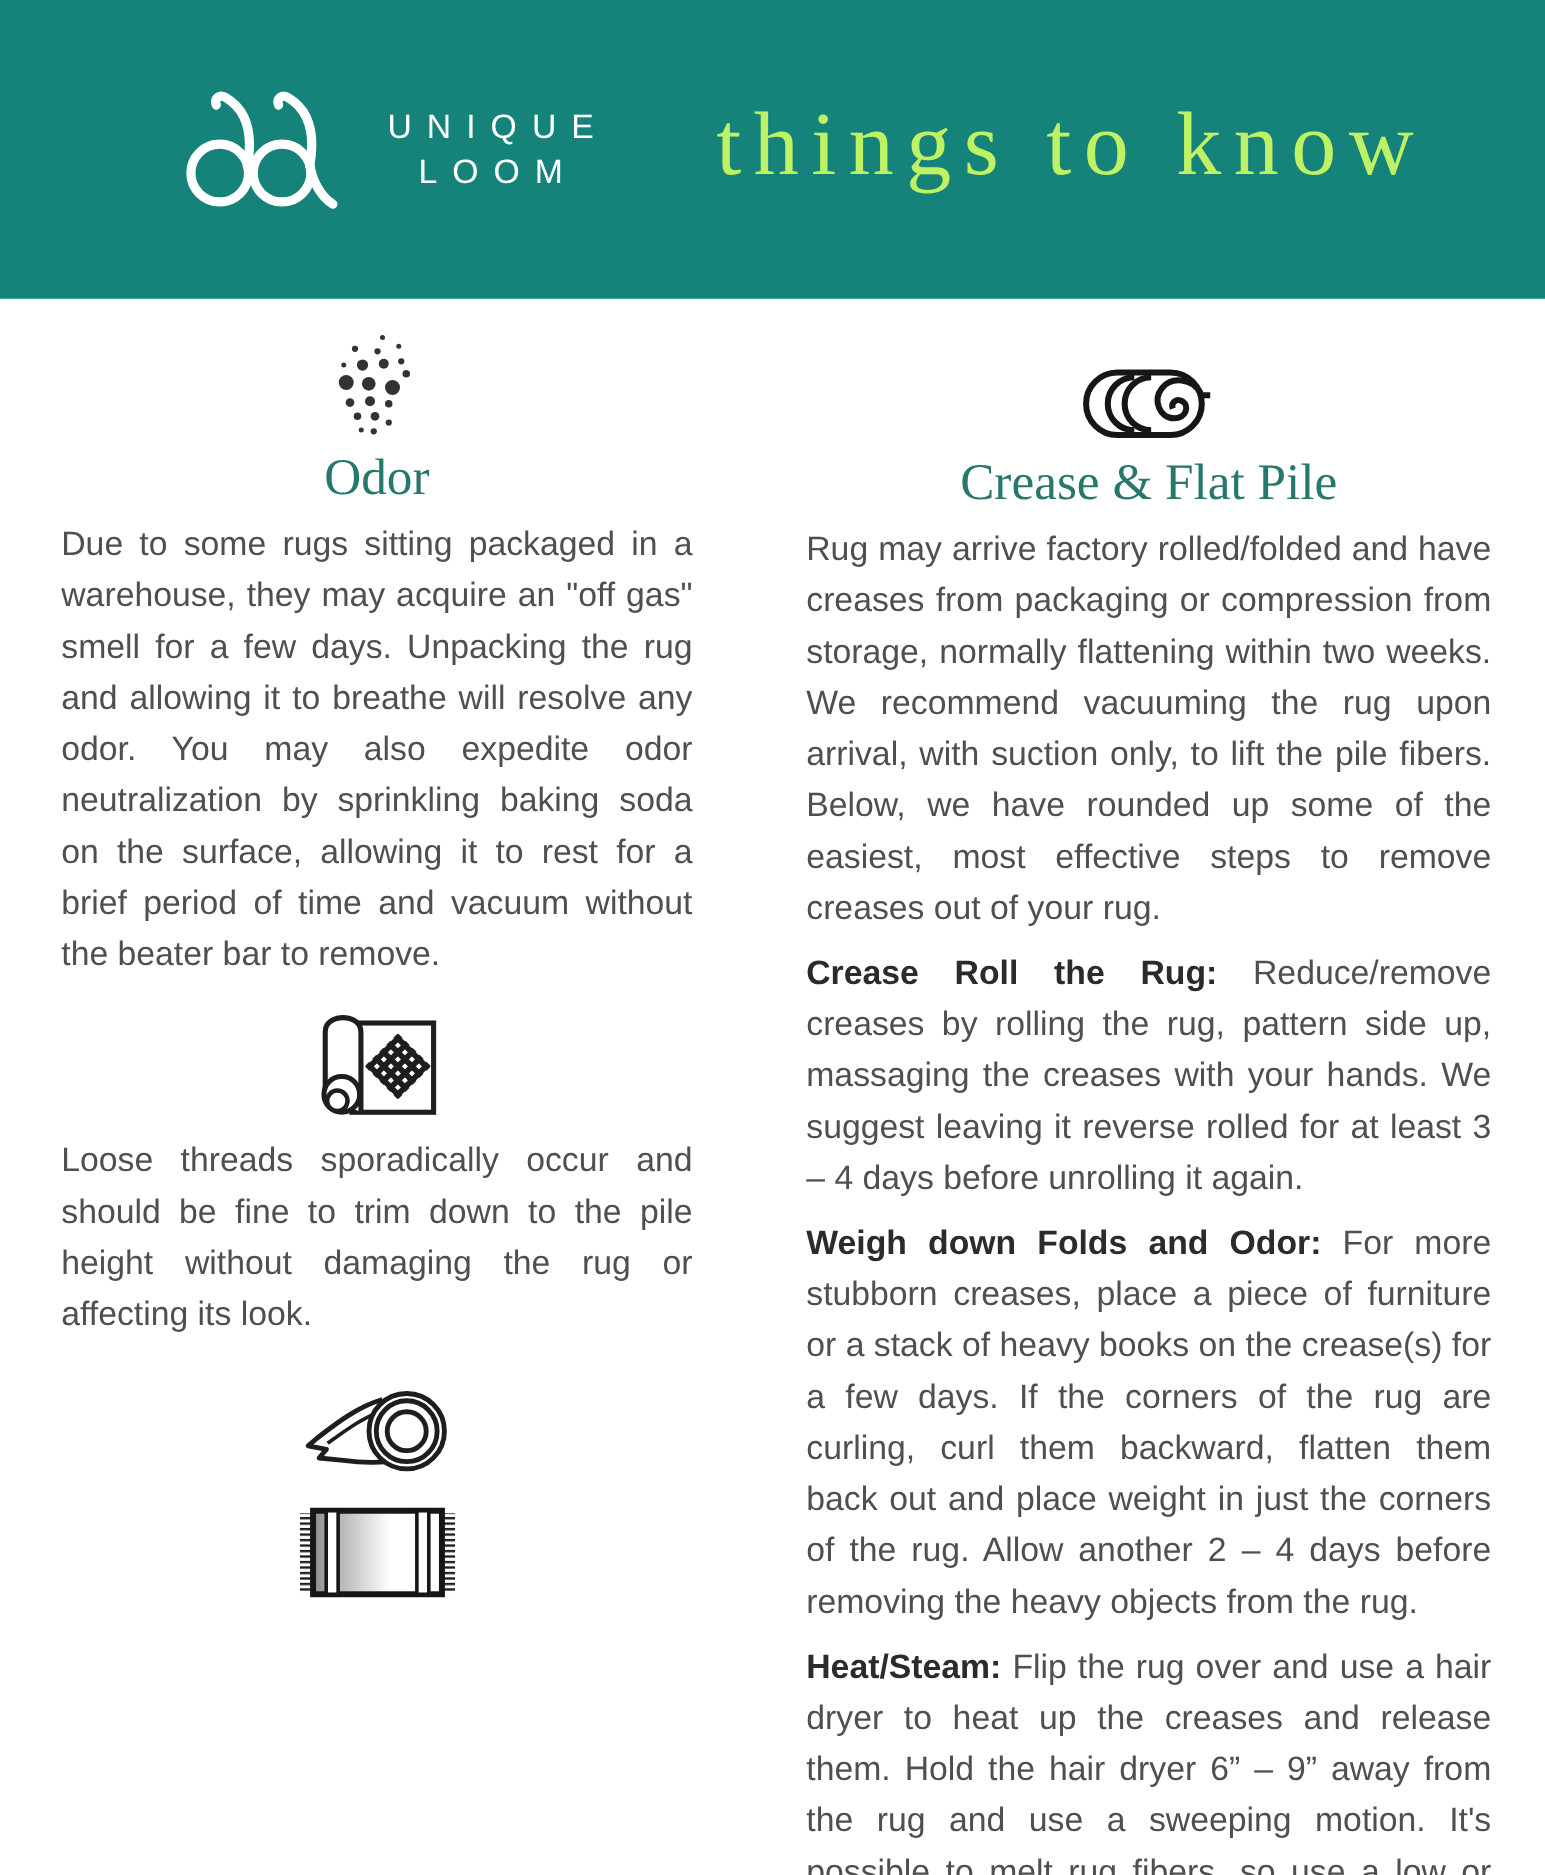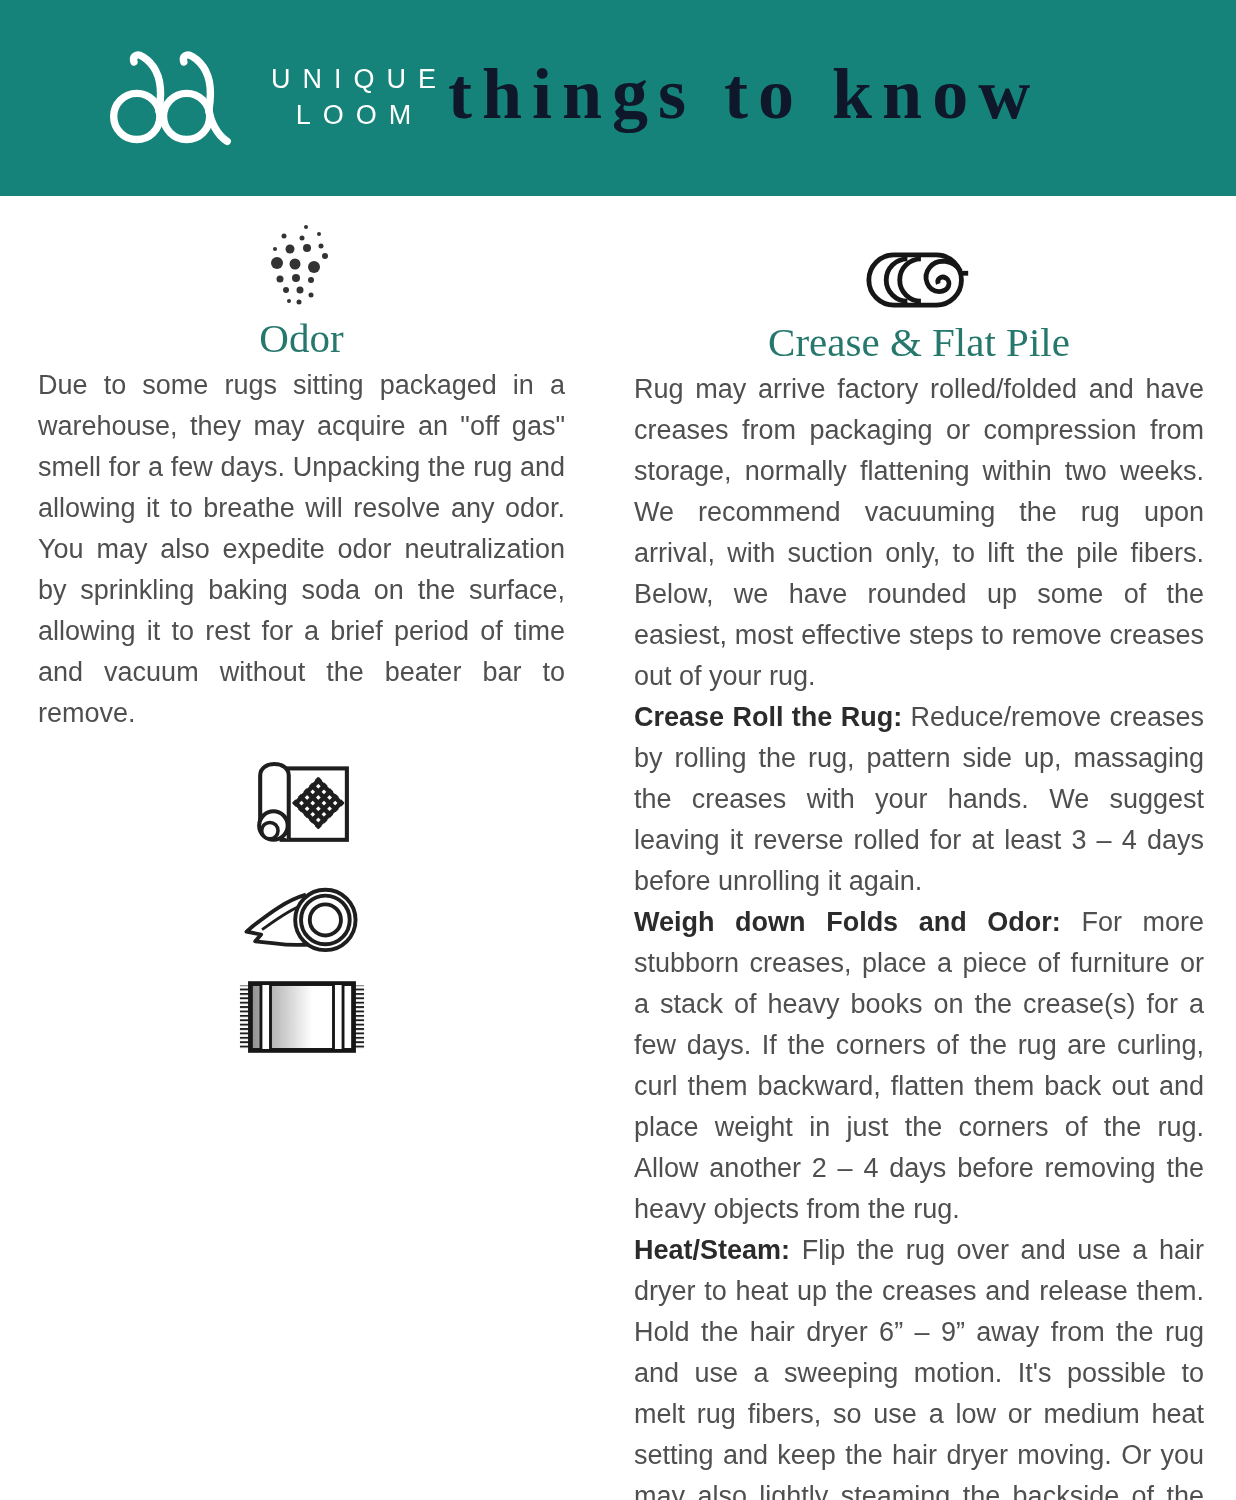--- a/index.html
+++ b/index.html
@@ -3,47 +3,47 @@
 <meta charset="utf-8">
 <style>
   html,body{margin:0;padding:0;}
   body{
     width:1236px;height:1500px;background:#ffffff;overflow:hidden;
     font-family:"Liberation Sans", sans-serif;
     -webkit-font-smoothing:antialiased;
   }
   
   .banner{
-    height:196px;background:#15837A;display:flex;align-items:center;
+    height:239px;background:#15837A;display:flex;align-items:center;padding-left:39px;
   }
   .logo-group{display:flex;align-items:center;margin-left:95px;}
   .logo-mark{display:block;}
   .brand-text{
     color:#ffffff;font-size:27px;letter-spacing:12px;line-height:1.32;
     margin-left:26px;text-align:center;font-weight:400;
   }
   .banner-title{
-    flex:1;text-align:left;margin-right:95px;margin-top:-8px;
-    color:#0f172a;font-family:"Liberation Serif", serif;
-    font-size:72px;letter-spacing:10px;font-weight:700;white-space:nowrap;
+    flex:1;text-align:right;margin-right:95px;margin-top:-8px;
+    color:#bef264;font-family:"Liberation Serif", serif;
+    font-size:72px;letter-spacing:10px;font-weight:400;white-space:nowrap;
   }
   
   .content{display:flex;align-items:flex-start;height:1314px;}
   .col-left{width:527px;margin-left:38px;}
   .v-divider{width:2px;background:#c9c9c9;margin-left:30px;margin-top:54px;}
   .col-right{width:570px;margin-left:37px;}
   .section{text-align:center;}
   .icon-box{display:flex;justify-content:center;}
   h2{
     font-family:"Liberation Serif", serif;font-weight:400;
     color:#26786D;font-size:41px;margin:10px 0 4px 0;line-height:1.1;
   }
   p.body{
     font-size:27px;line-height:41px;color:#4f4f4f;
-    text-align:justify;margin:0;
+    text-align:justify;margin:11px;
   }
   p.body b{color:#2b2b2b;font-weight:700;}
   .mt-odor{margin-top:26px;}
   .mt-thread{margin-top:16px;}
   .mt-pad{margin-top:34px;}
   .mt-shade{margin-top:24px;}
   .mt-crease{margin-top:54px;}
   .tip{margin-top:43px;}
 </style>
 </head>
@@ -120,20 +120,21 @@
               <line x1="43" y1="18" x2="113" y2="88"></line>
             <line x1="32" y1="18" x2="102" y2="88"></line>
               <line x1="21" y1="18" x2="91" y2="88"></line>
             <line x1="10" y1="18" x2="80" y2="88"></line>
           </g>
           <path d="M 37 88 L 37 25 C 37 10 9 10 9 25 L 9 74" fill="#ffffff" stroke="#1e1e1e" stroke-width="4"></path>
           <circle cx="22" cy="74" r="14" fill="#ffffff" stroke="#1e1e1e" stroke-width="4"></circle>
           <circle cx="18.5" cy="79" r="8" fill="#ffffff" stroke="#1e1e1e" stroke-width="3.5"></circle>
         </svg>
       </div>
+      <p class="body">Loose threads sporadically occur and should be fine to trim down to the pile height without damaging the rug or affecting its look.</p>
     </section>
 
     <section class="section">
       <div class="icon-box mt-pad">
         <svg width="118" height="74" viewBox="0 0 120 76">
           <path d="M 64 14 C 44 20 28 32 10 46 L 3 52 L 18 55 L 12 62 L 32 64 C 46 66 58 66 70 65" fill="#ffffff" stroke="#1e1e1e" stroke-width="4" stroke-linejoin="round"></path>
           <path d="M 62 24 C 46 30 33 40 19 50" fill="none" stroke="#1e1e1e" stroke-width="3"></path>
           <circle cx="84" cy="40" r="31" fill="#ffffff" stroke="#1e1e1e" stroke-width="4"></circle>
           <circle cx="84" cy="40" r="25" fill="#ffffff" stroke="#1e1e1e" stroke-width="4"></circle>
           <circle cx="84" cy="40" r="16" fill="#ffffff" stroke="#1e1e1e" stroke-width="4"></circle>

